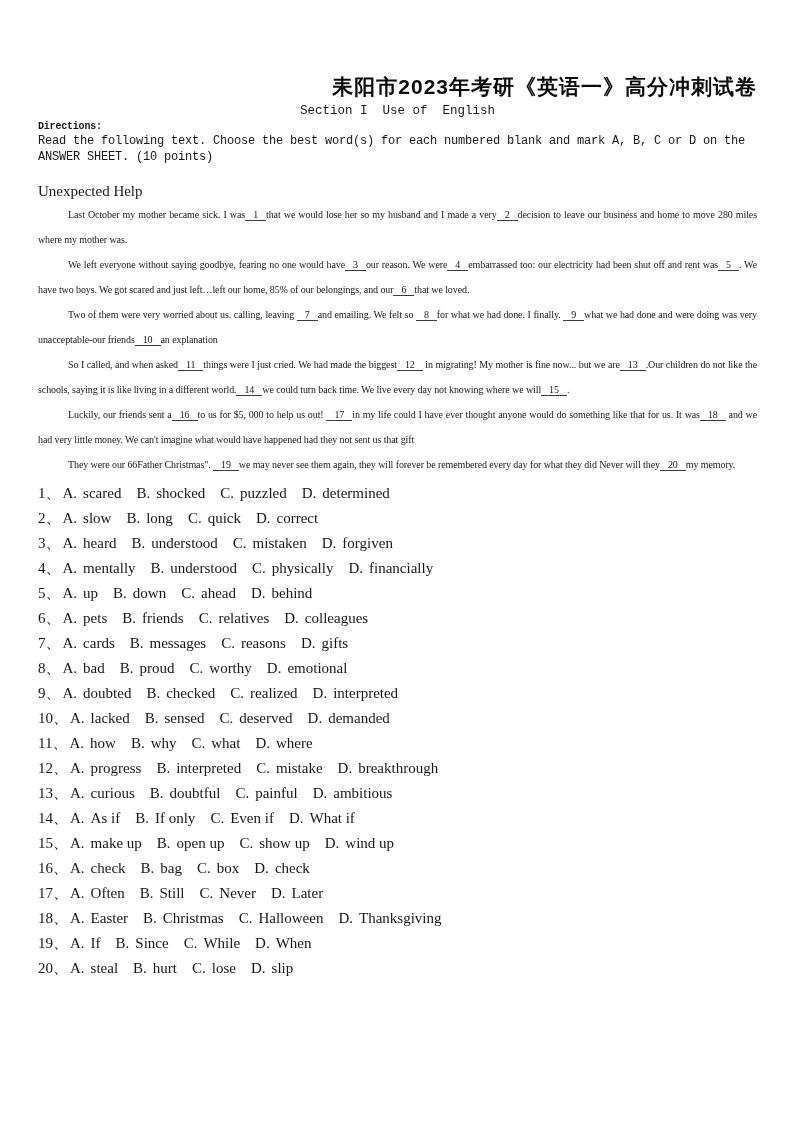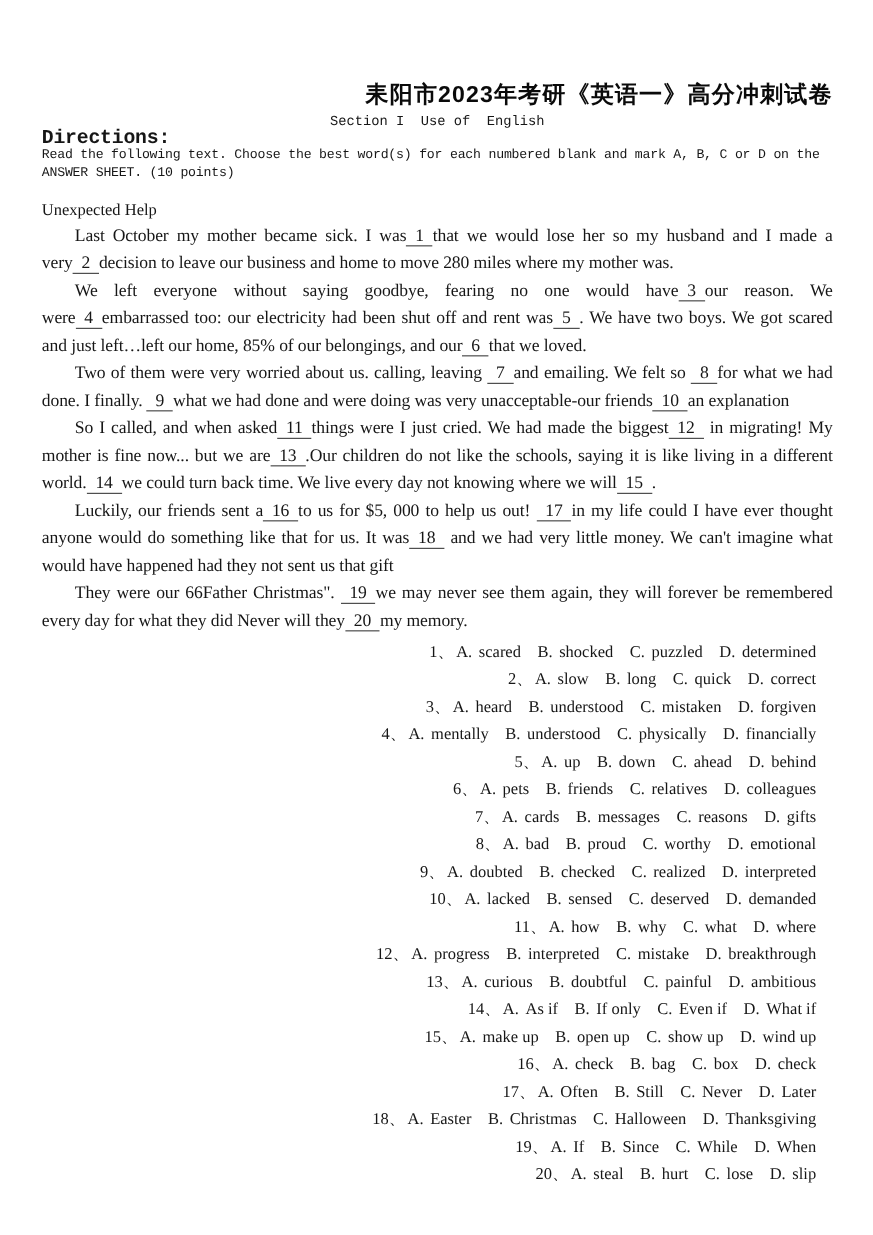--- a/index.html
+++ b/index.html
@@ -27,41 +27,41 @@
     line-height: 16px;
     margin-top: 3px;
     white-space: pre;
   }
   .mono {
     font-family: "Liberation Mono", monospace;
     font-size: 12px;
     letter-spacing: -0.2px;
     line-height: 15.5px;
   }
-  .directions-label { font-weight: bold; font-size: 18px; line-height: 15px; }
+  .directions-label { font-weight: bold; font-size: 10px; line-height: 15px; }
   .passage-title {
     font-family: "Liberation Serif", serif;
     font-size: 15px;
     line-height: 16px;
     margin-top: 18px;
   }
   .passage { margin-top: 3px; }
   .para {
-    font-size: 16px;
+    font-size: 10px;
     line-height: 25px;
     text-align: justify;
     text-indent: 30px;
     letter-spacing: -0.1px;
   }
   .blank {
     border-bottom: 1.2px solid #3c3c3c;
     padding: 0 8px;
     white-space: nowrap;
   }
-  .questions { margin-top: 4px; text-align: right; }
+  .questions { margin-top: 4px; }
   .q-row {
     font-size: 15px;
     line-height: 25px;
     white-space: nowrap;
   }
   .q-num { margin-right: 2px; }
   .opt { margin-right: 15px; }
   .opt-letter { margin-right: 6px; }
 </style>
 </head>

